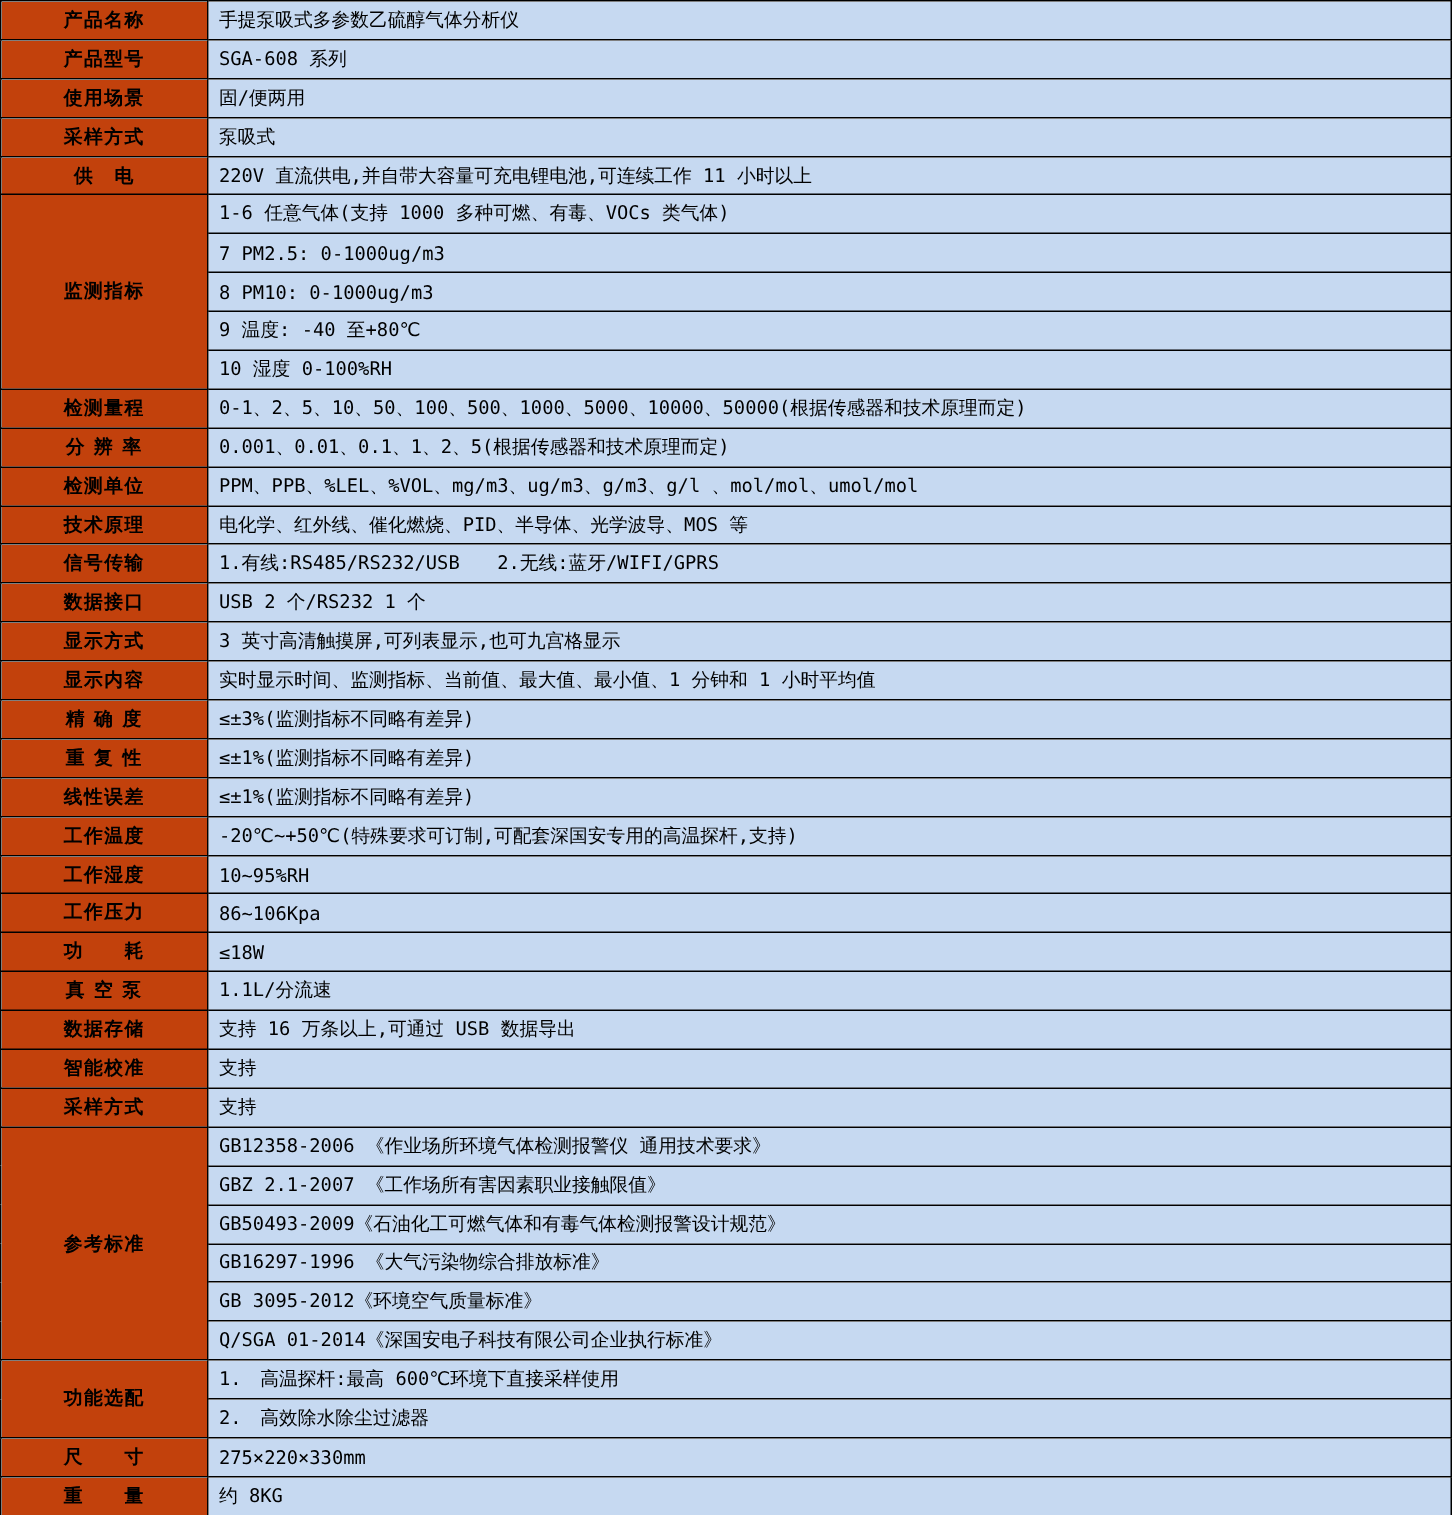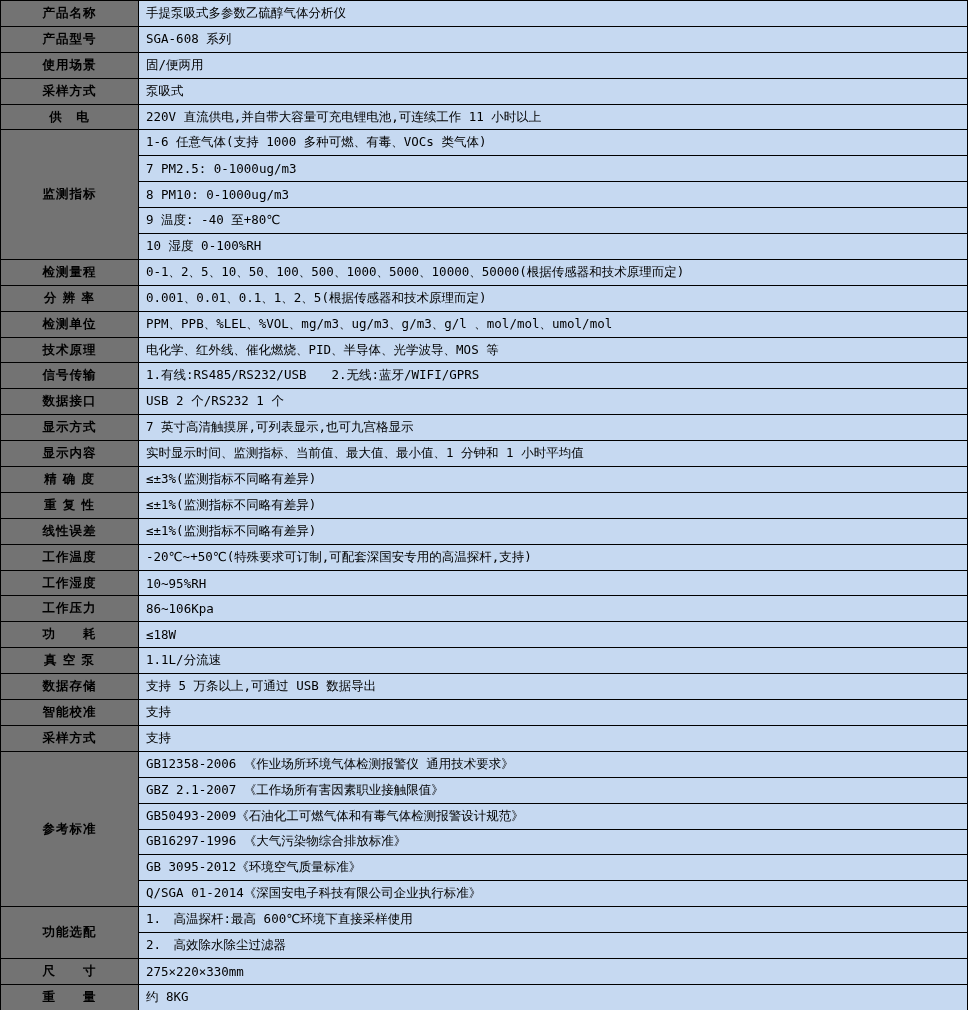--- a/index.html
+++ b/index.html
@@ -13,21 +13,21 @@
   table.spec td{
     border:1px solid #000;
     font-size:12.5px;
     color:#000;
     overflow:hidden;
     white-space:nowrap;
     vertical-align:middle;
   }
   tr.r{height:25.9px;}
   td.lbl{
-    background:#737373;
+    background:#c2410c;
     font-weight:bold;
     text-align:center;
     font-size:13px;
     letter-spacing:1px;
     font-family:"DejaVu Sans",sans-serif;
   }
   td.val{
     background:#c6d9f1;
     padding:0 4px 0 7px;
     font-family:"DejaVu Sans Mono","DejaVu Sans",monospace;
@@ -100,21 +100,21 @@
     <tr class="r">
       <td class="lbl">信号传输</td>
       <td class="val">1.有线:RS485/RS232/USB　　2.无线:蓝牙/WIFI/GPRS</td>
     </tr>
     <tr class="r">
       <td class="lbl">数据接口</td>
       <td class="val">USB 2 个/RS232 1 个</td>
     </tr>
     <tr class="r">
       <td class="lbl">显示方式</td>
-      <td class="val">7 英寸高清触摸屏,可列表显示,也可九宫格显示</td>
+      <td class="val">3 英寸高清触摸屏,可列表显示,也可九宫格显示</td>
     </tr>
     <tr class="r">
       <td class="lbl">显示内容</td>
       <td class="val">实时显示时间、监测指标、当前值、最大值、最小值、1 分钟和 1 小时平均值</td>
     </tr>
     <tr class="r">
       <td class="lbl">精 确 度</td>
       <td class="val">≤±3%(监测指标不同略有差异)</td>
     </tr>
     <tr class="r">
@@ -140,21 +140,21 @@
     <tr class="r">
       <td class="lbl">功　　耗</td>
       <td class="val">≤18W</td>
     </tr>
     <tr class="r">
       <td class="lbl">真 空 泵</td>
       <td class="val">1.1L/分流速</td>
     </tr>
     <tr class="r">
       <td class="lbl">数据存储</td>
-      <td class="val">支持 5 万条以上,可通过 USB 数据导出</td>
+      <td class="val">支持 16 万条以上,可通过 USB 数据导出</td>
     </tr>
     <tr class="r">
       <td class="lbl">智能校准</td>
       <td class="val">支持</td>
     </tr>
     <tr class="r">
       <td class="lbl">采样方式</td>
       <td class="val">支持</td>
     </tr>
 

